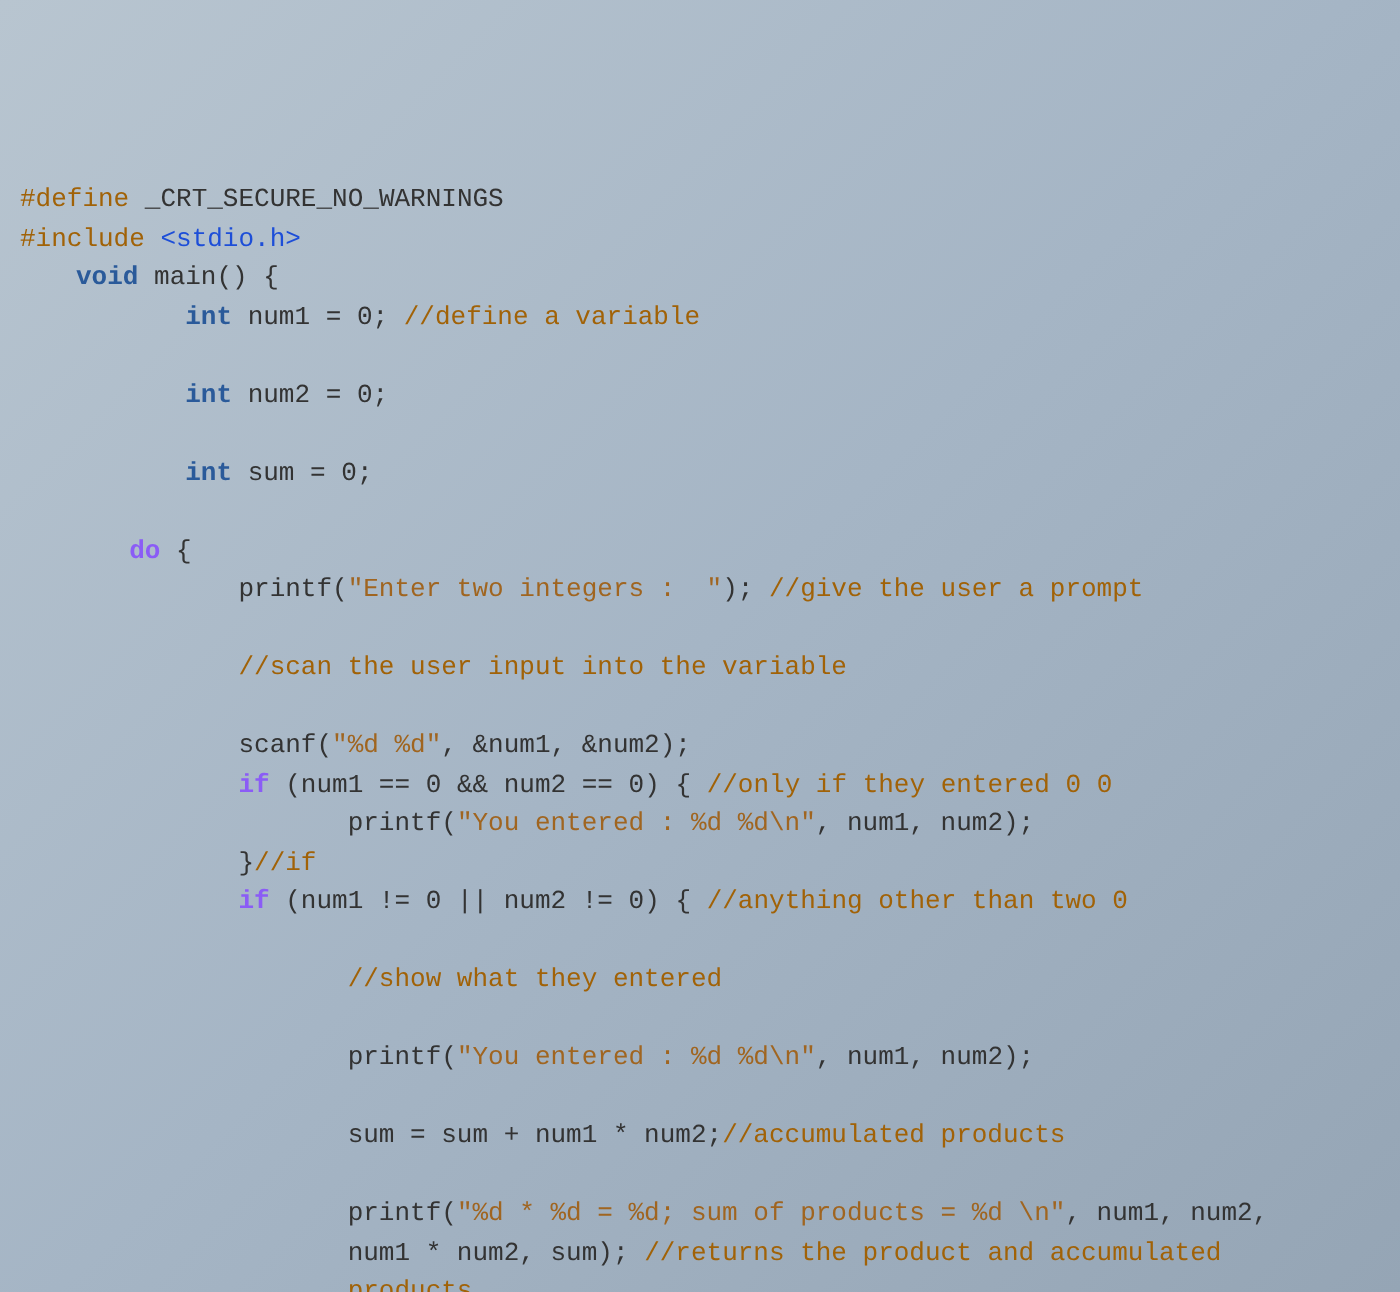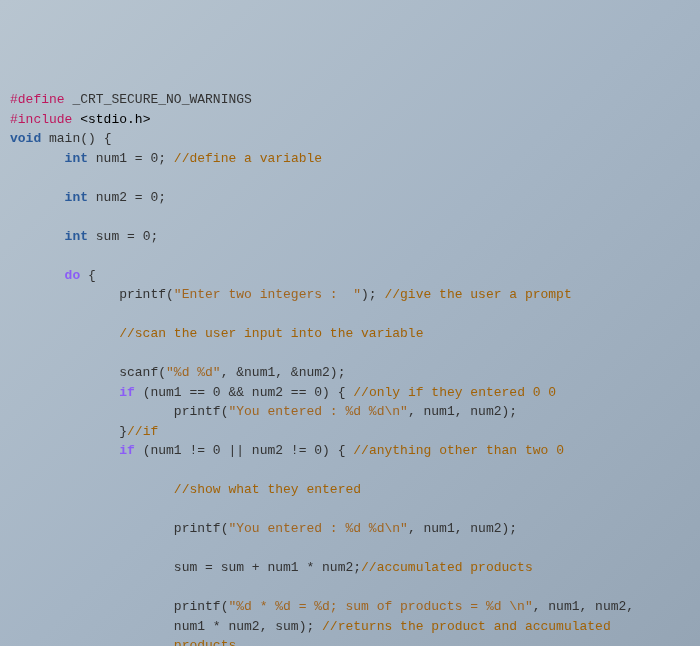--- a/index.html
+++ b/index.html
@@ -12,27 +12,27 @@
       font-family: 'Consolas', 'Monaco', 'Courier New', monospace;
       font-size: 13px;
       padding: 12px 10px;
       width: 700px;
       height: 646px;
       line-height: 1.5;
       white-space: pre;
       color: #333;
     }
     .kw { color: #8b5cf6; font-weight: bold; }
-    .type { color: #2a5a9a; font-weight: bold; }
+    .type { color: #2a5a9a; font-weight: bold; margin-left: 28px; }
     .str { color: #a06520; }
     .num { color: #333; }
     .comment { color: #a16207; }
     .ident { color: #333; }
-    .inc { color: #000000; text-align: center; }
-    .pp { color: #be185d; margin-top: 40px; }
+    .inc { color: #1d4ed8; text-align: center; }
+    .pp { color: #a16207; margin-top: 40px; }
     .line { display: block; }
   </style>
 </head>
 <body>
 
 
 
 <div><span class="line"><span class="pp">#define </span><span class="ident">_CRT_SECURE_NO_WARNINGS</span></span><span class="line"><span class="pp">#include </span><span class="inc">&lt;stdio.h&gt;</span></span><span class="line"><span class="type">void</span><span> main() {</span></span><span class="line">       <span class="type">int</span><span> num1 = </span><span class="num">0</span><span>; </span><span class="comment">//define a variable</span></span><span class="line"> </span><span class="line">       <span class="type">int</span><span> num2 = </span><span class="num">0</span><span>;</span></span><span class="line"> </span><span class="line">       <span class="type">int</span><span> sum = </span><span class="num">0</span><span>;</span></span><span class="line"> </span><span class="line">       <span class="kw">do</span><span> {</span></span><span class="line">              <span>printf(</span><span class="str">"Enter two integers :  "</span><span>); </span><span class="comment">//give the user a prompt</span></span><span class="line"> </span><span class="line">              <span class="comment">//scan the user input into the variable</span></span><span class="line"> </span><span class="line">              <span>scanf(</span><span class="str">"%d %d"</span><span>, &amp;num1, &amp;num2);</span></span><span class="line">              <span class="kw">if</span><span> (num1 == </span><span class="num">0</span><span> &amp;&amp; num2 == </span><span class="num">0</span><span>) { </span><span class="comment">//only if they entered 0 0</span></span><span class="line">                     <span>printf(</span><span class="str">"You entered : %d %d\n"</span><span>, num1, num2);</span></span><span class="line">              <span>}</span><span class="comment">//if</span></span><span class="line">              <span class="kw">if</span><span> (num1 != </span><span class="num">0</span><span> || num2 != </span><span class="num">0</span><span>) { </span><span class="comment">//anything other than two 0</span></span><span class="line"> </span><span class="line">                     <span class="comment">//show what they entered</span></span><span class="line"> </span><span class="line">                     <span>printf(</span><span class="str">"You entered : %d %d\n"</span><span>, num1, num2);</span></span><span class="line"> </span><span class="line">                     <span>sum = sum + num1 * num2;</span><span class="comment">//accumulated products</span></span><span class="line"> </span><span class="line">                     <span>printf(</span><span class="str">"%d * %d = %d; sum of products = %d \n"</span><span>, num1, num2,</span></span><span class="line">                     <span>num1 * num2, sum); </span><span class="comment">//returns the product and accumulated</span></span><span class="line">                     <span class="comment">products</span></span></div>
 
 

